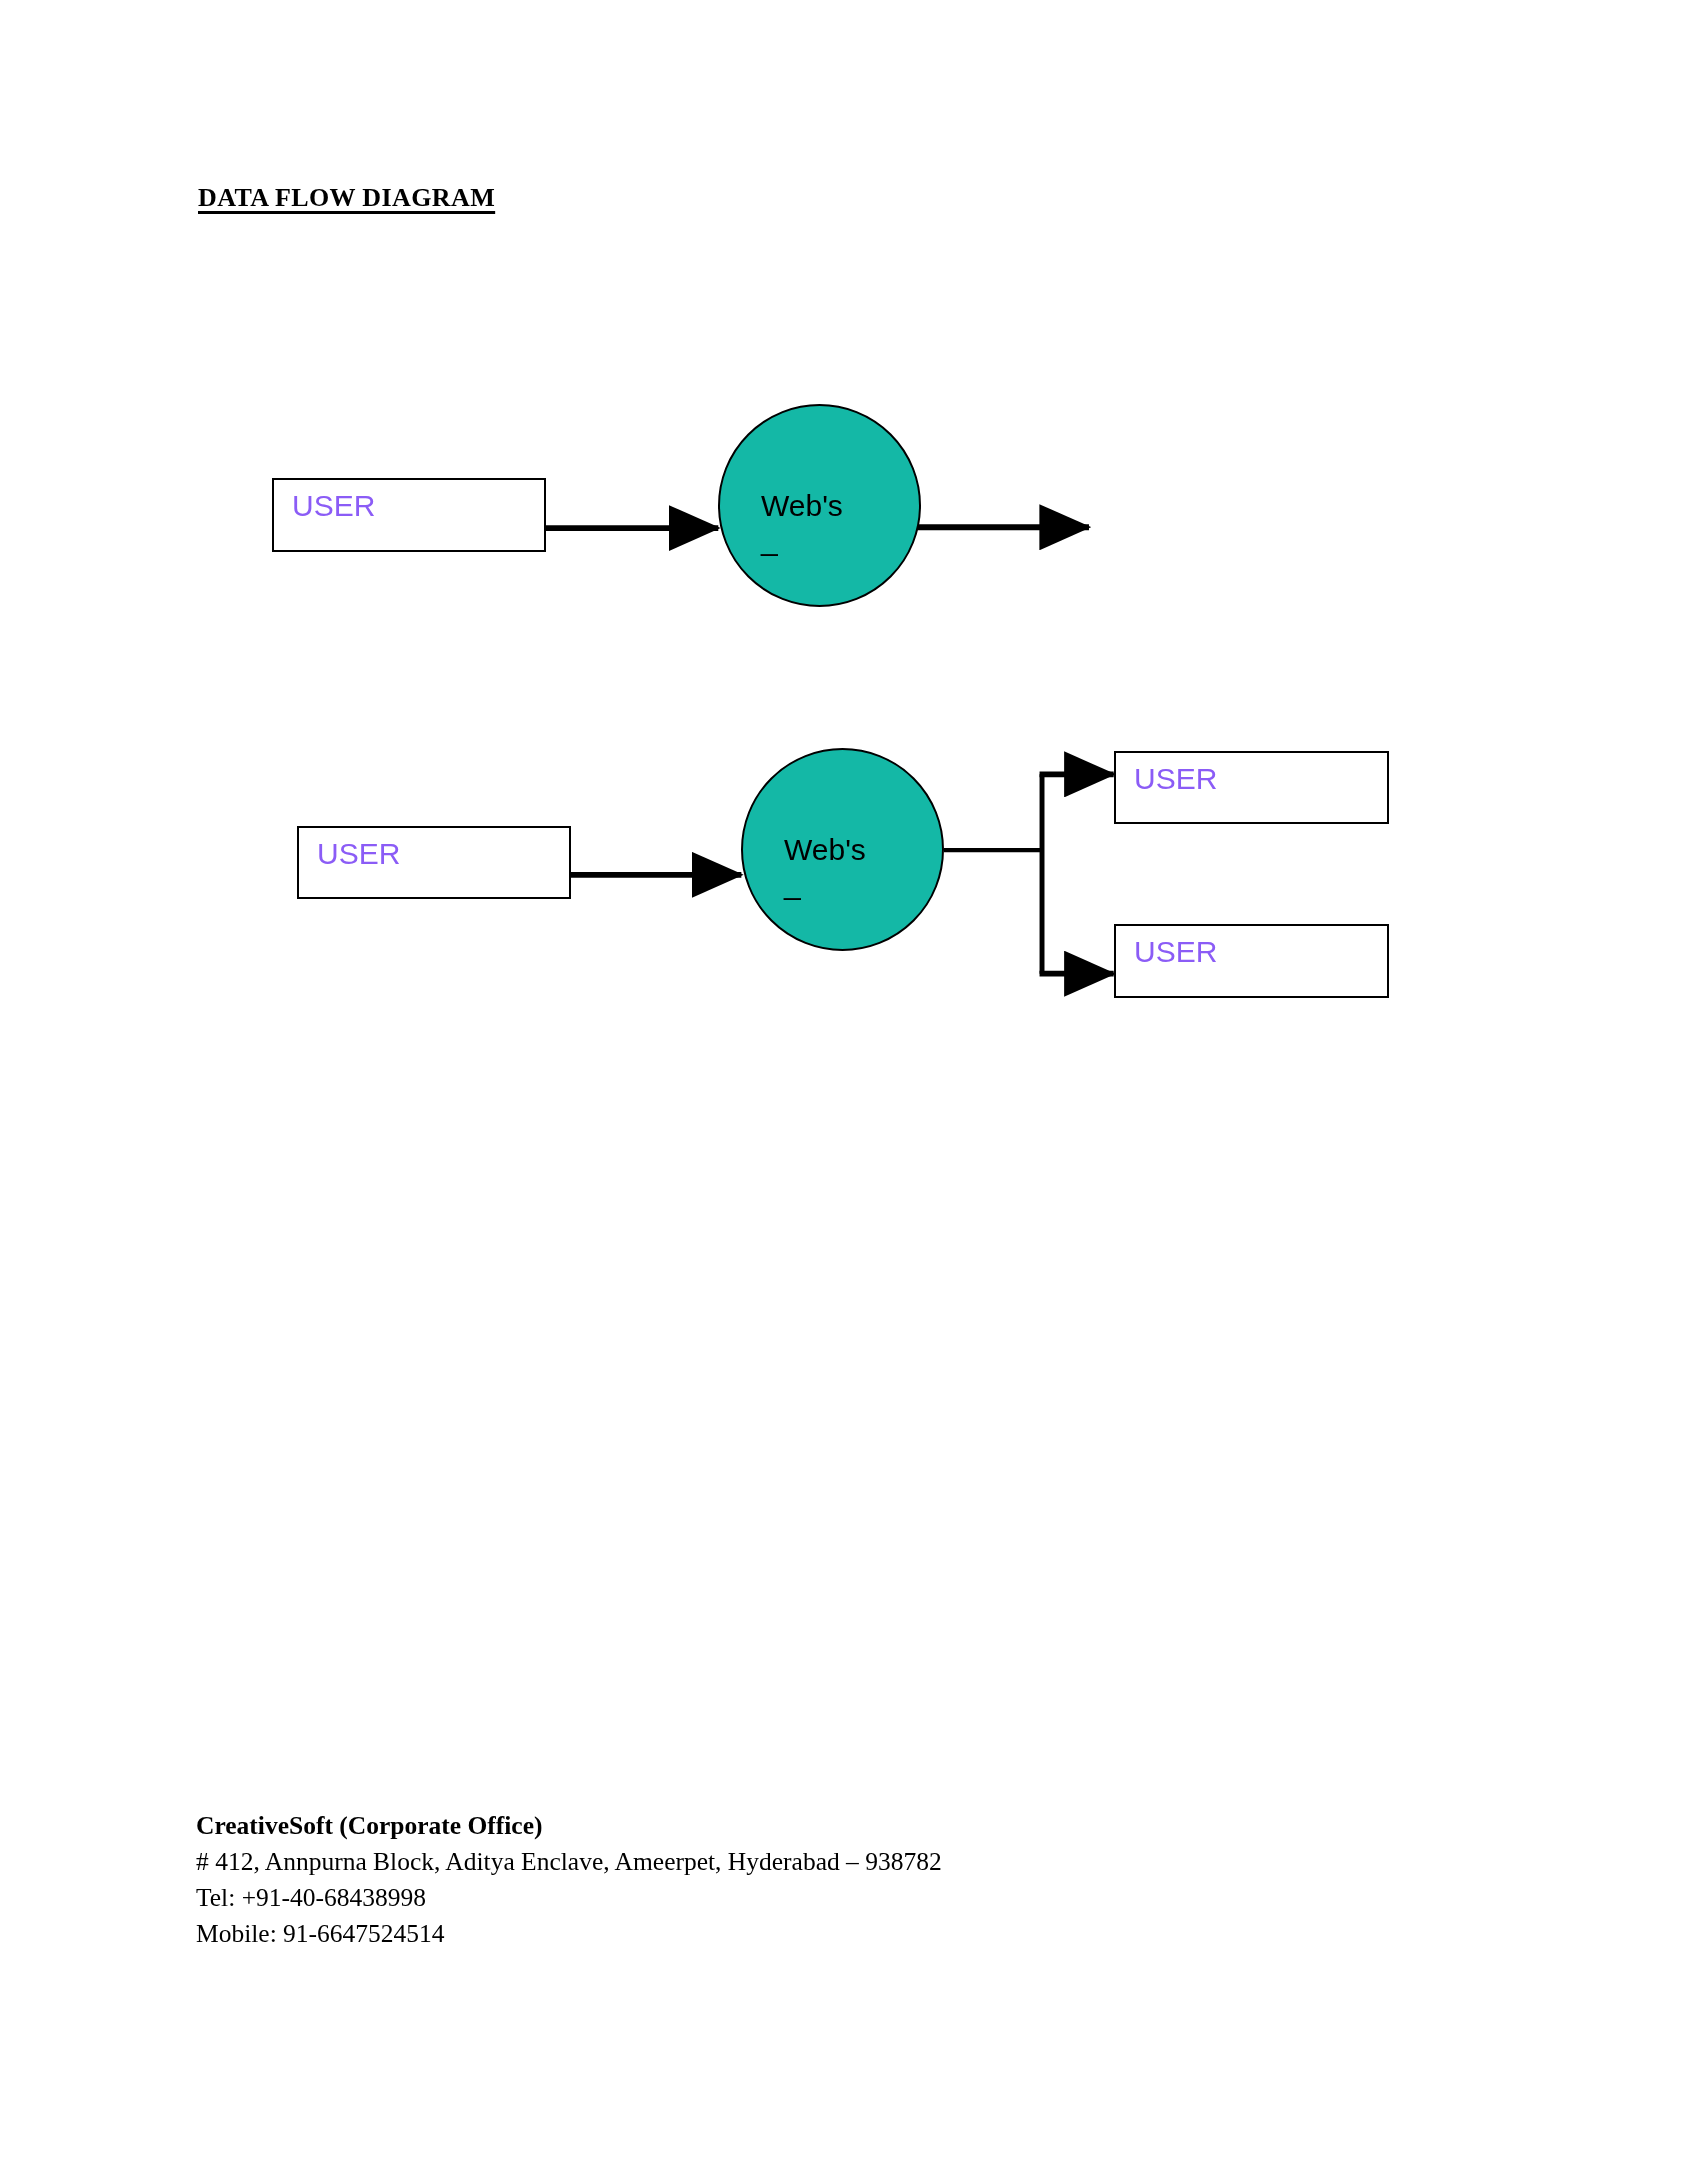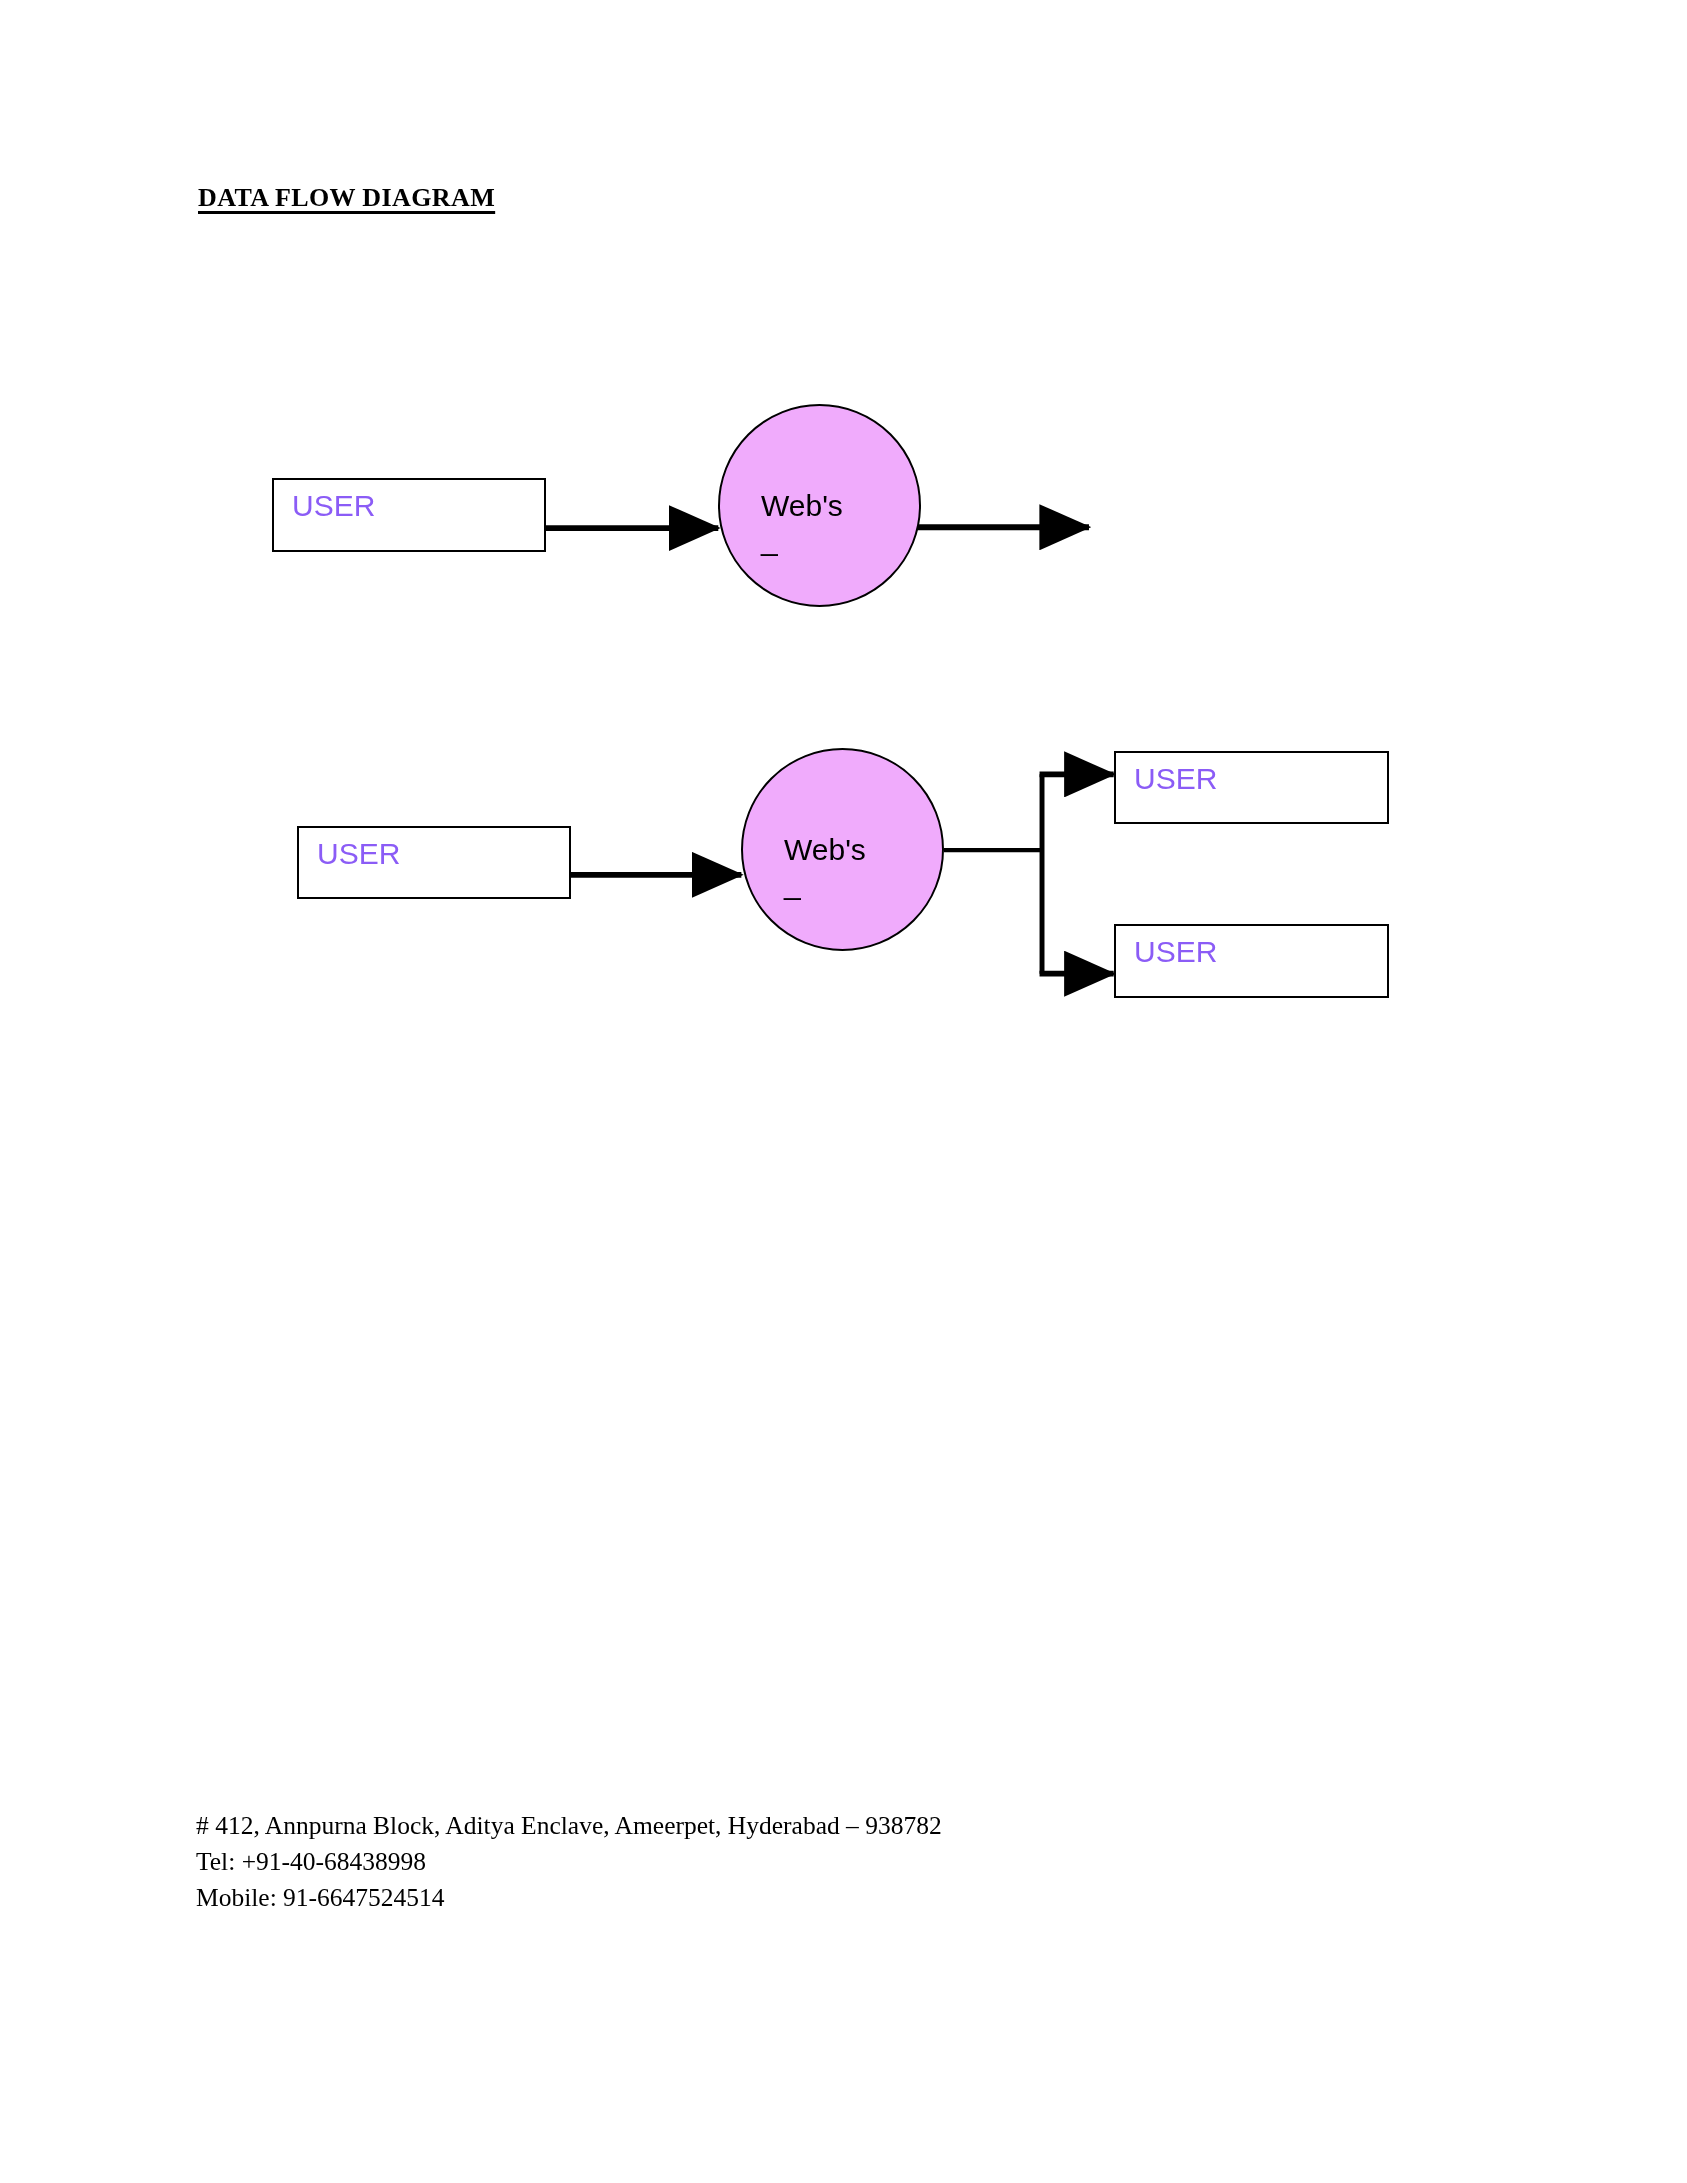--- a/index.html
+++ b/index.html
@@ -65,21 +65,21 @@
     color: #8b5cf6;
     white-space: nowrap;
   }
 
   
   .node-circle {
     position: absolute;
     box-sizing: border-box;
     border: 2.5px solid #000000;
     border-radius: 50%;
-    background: #f0abfc;
+    background: #14b8a6;
   }
   .node-circle .circle-label {
     position: absolute;
     left: 41px;
     top: 81px;
     font-family: "Liberation Sans", sans-serif;
     font-size: 30px;
     line-height: 38px;
     color: #000000;
     white-space: nowrap;
@@ -176,19 +176,20 @@
 
   <div class="node-box" style="left:1114px; top:751px; width:275px; height:73px;">
     <span class="node-label">USER</span>
   </div>
 
   <div class="node-box" style="left:1114px; top:924px; width:275px; height:74px;">
     <span class="node-label">USER</span>
   </div>
 
   <div class="footer">
+    <div class="footer-line footer-company">CreativeSoft (Corporate Office)</div>
     <div class="footer-line"># 412, Annpurna Block, Aditya Enclave, Ameerpet, Hyderabad – 938782</div>
     <div class="footer-line">Tel: +91-40-68438998</div>
     <div class="footer-line">Mobile: 91-6647524514</div>
   </div>
 
 </div>
 
 
 </body></html>

